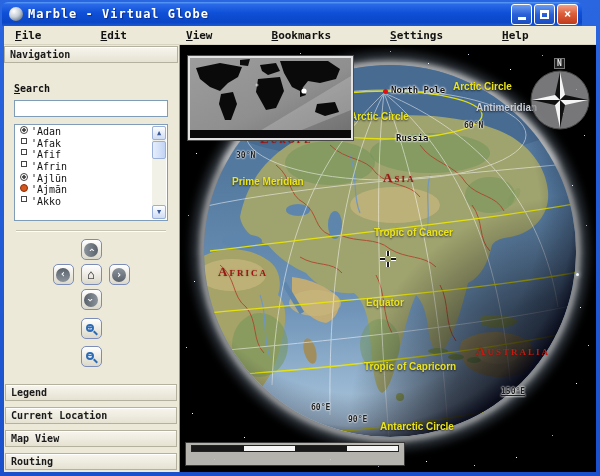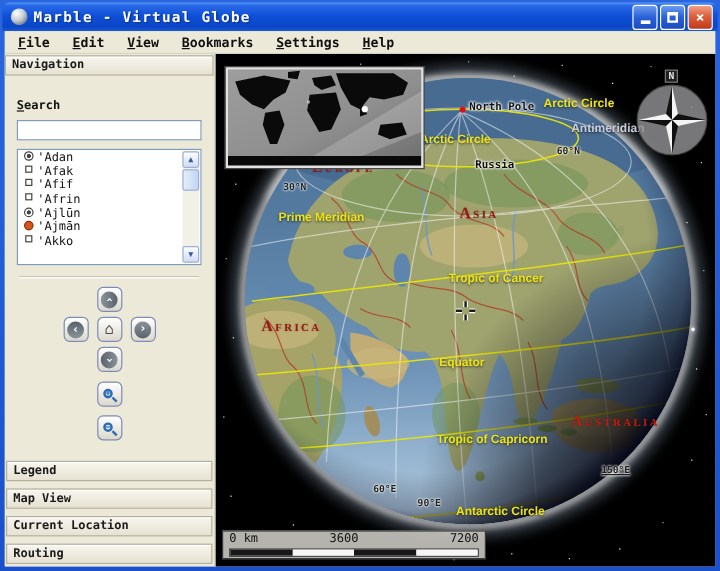--- a/index.html
+++ b/index.html
@@ -2,40 +2,40 @@
 <html><head>
 <meta charset="utf-8">
 <style>
   * { margin:0; padding:0; box-sizing:border-box; }
   html,body { width:600px; height:476px; overflow:hidden; background:#000; }
   body { font-family:"DejaVu Sans Mono", monospace; position:relative; }
   u { text-decoration:underline; }
 
   
   .window { position:absolute; inset:0; background:linear-gradient(180deg,#2a66e0,#1a50cc); }
-  .titlebar { position:absolute; top:2px; left:2px; right:2px; height:24px;
+  .titlebar { position:absolute; top:2px; left:2px; right:18px; height:24px;
     background:linear-gradient(180deg,#5a9cf8 0%,#2a6ae8 10%,#0f50d8 45%,#0a46c6 85%,#1c5ad2 100%);
     border-radius:6px 6px 0 0; display:flex; align-items:center; padding:0 4px; }
   .app-icon { width:14px; height:14px; border-radius:50%; margin:0 5px 0 3px;
     background:radial-gradient(circle at 35% 30%, #ffffff, #c4ccd6 45%, #6d7b8a 80%, #47525e); flex:0 0 auto; }
   .title-text { color:#fff; font-size:12px; font-weight:bold; text-shadow:1px 1px 1px #0a3090; letter-spacing:1px; }
   .tb-btns { margin-left:auto; display:flex; gap:2px; }
   .tb-btn { width:21px; height:21px; border-radius:3px; border:1px solid #fff; color:#fff;
     display:flex; align-items:center; justify-content:center; font-size:12px; font-weight:bold;
     background:linear-gradient(180deg,#6b9cf0,#2a60d8 50%,#1a4cc0); }
   .tb-btn.close { background:linear-gradient(180deg,#f0a088,#dd5f3a 45%,#c03a1c); }
   .tb-min-glyph { width:8px; height:3px; background:#fff; margin-top:9px; }
   .tb-max-glyph { width:9px; height:9px; border:2px solid #fff; border-top-width:3px; }
 
   .client { position:absolute; top:26px; left:4px; right:4px; bottom:4px; background:#ece9d8;
     display:flex; flex-direction:column; }
 
   
   .menubar { height:19px; background:#ece9d8; border-bottom:1px solid #d8d4c2;
-    display:flex; align-items:center; padding-left:4px; }
+    display:flex; align-items:center; padding-left:4px;gap:40px; }
   .menu-item { font-size:11px; font-weight:bold; color:#111; padding:1px 7px; margin-right:5px; cursor:default; }
 
   .main { flex:1; display:flex; min-height:0;border-radius:24px; }
 
   
   .sidebar { width:176px; background:#ece9d8; border-right:1px solid #9a968a;
     display:flex; flex-direction:column; padding:1px 1px 2px 0; }
   .section-header { height:17px; background:linear-gradient(180deg,#f7f5ee,#e6e2d2);
     border:1px solid #b5b19f; box-shadow:inset 0 1px 0 #fff; font-size:10px; font-weight:bold;
     color:#1a1a1a; line-height:15px; padding-left:5px; cursor:default; }
@@ -245,22 +245,22 @@
                   <span class="mag-handle"></span>
                 </span>
             </span>
           </div>
         </div>
 
         <div class="side-spacer"></div>
 
         <div class="bottom-panels">
           <div class="section-header">Legend</div>
+          <div class="section-header">Current Location</div>
           <div class="section-header">Map View</div>
-          <div class="section-header">Current Location</div>
           <div class="section-header">Routing</div>
         </div>
       </div>
 
       <div class="map-area">
         <div class="stars"></div>
         <div class="star-big"></div>
 
         <svg class="globe-svg" width="416" height="426" viewBox="0 0 416 426">
           <defs>
@@ -441,25 +441,20 @@
             <polygon points="59,31 36,26 31,31" fill="#101010"></polygon>
               <polygon points="59,31 36,36 31,31" fill="#f4f4f4"></polygon>
             <polygon points="31,59 36,36 31,31" fill="#101010"></polygon>
               <polygon points="31,59 26,36 31,31" fill="#f4f4f4"></polygon>
             <polygon points="3,31 26,36 31,31" fill="#101010"></polygon>
               <polygon points="3,31 26,26 31,31" fill="#f4f4f4"></polygon>
           </g>
         </svg>
 
         <div class="scalebar">
-          <div class="sb-labels">
-            <span class="sb-l">0 km</span>
-            <span class="sb-m">3600</span>
-            <span class="sb-r">7200</span>
-          </div>
           <div class="sb-bar">
             <span class="sb-seg dark"></span>
               <span class="sb-seg light"></span>
               <span class="sb-seg dark"></span>
               <span class="sb-seg light"></span>
           </div>
         </div>
       </div>
     </div>
   </div>

